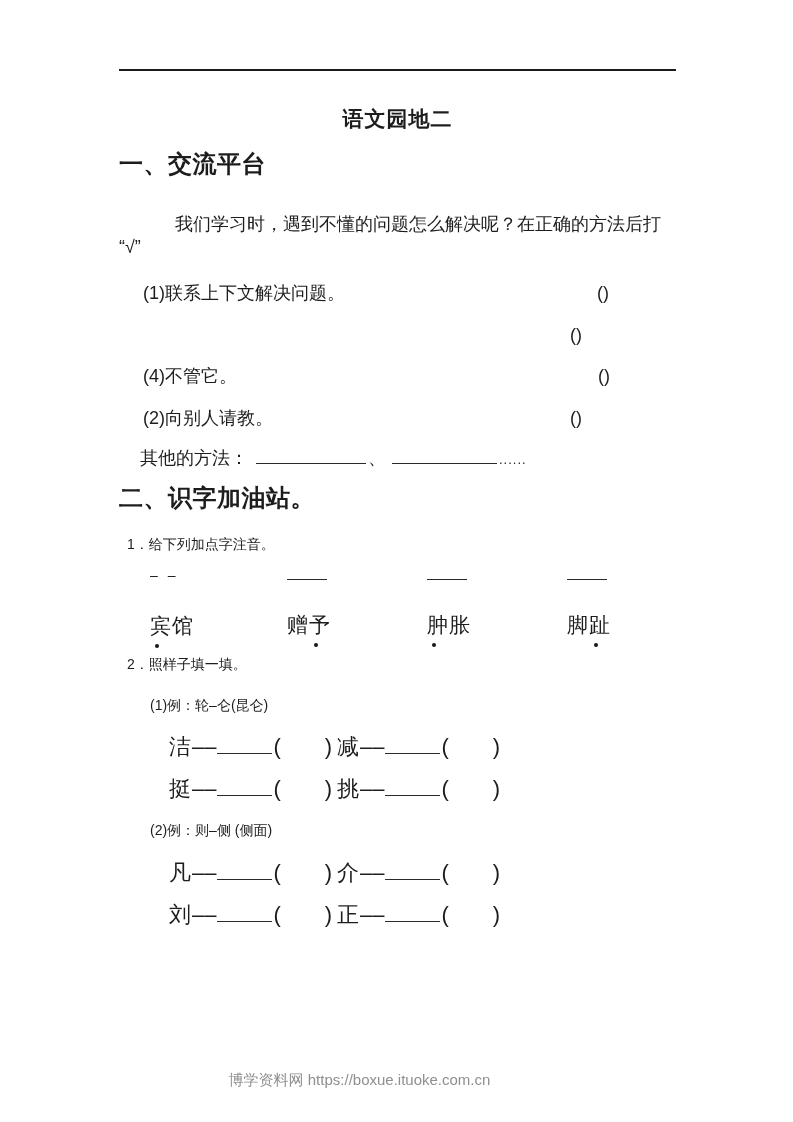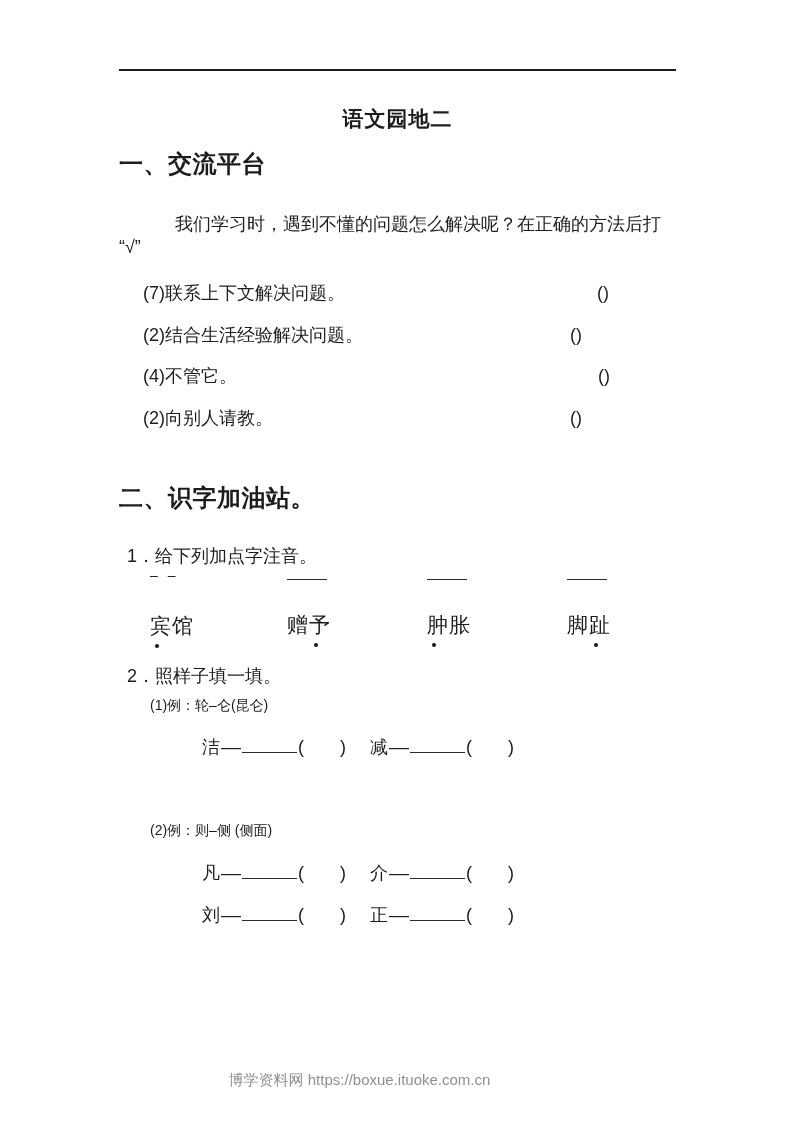--- a/index.html
+++ b/index.html
@@ -26,36 +26,36 @@
   .check-row .paren{position:absolute;top:0;}
   .check-row:nth-child(1) .paren{left:454px;}
   .check-row:nth-child(2) .paren{left:427px;}
   .check-row:nth-child(3) .paren{left:455px;}
   .check-row:nth-child(4) .paren{left:427px;}
   .other-row{position:absolute;top:447px;left:21px;font-size:18px;line-height:22px;white-space:nowrap;}
   .blank-long{display:inline-block;width:110px;height:15px;border-bottom:1.5px solid #2b2b2b;margin:0 2px 0 8px;}
   .blank-long.second{width:105px;margin-left:6px;}
   .ellipsis{font-size:13px;letter-spacing:1px;}
   
-  .q-label{position:absolute;left:8px;font-size:18px;line-height:22px;margin-top:12px;}
+  .q-label{position:absolute;left:8px;font-size:14px;line-height:22px;}
   #q1-label{top:533px;}
   #q2-label{top:653px;text-align:center;}
   .words-row{position:absolute;top:570px;left:0;width:557px;height:80px;}
   .word-col{position:absolute;top:0;}
   .word-col.c0{left:31px;} .word-col.c1{left:168px;} .word-col.c2{left:308px;} .word-col.c3{left:448px;}
   .pinyin-line{width:40px;height:9px;border-bottom:1.5px solid #2b2b2b;}
   .pinyin-dashes{height:11px;font-size:14px;line-height:10px;letter-spacing:3px;color:#222;}
   .word{margin-top:34px;font-size:21px;line-height:22px;height:22px;white-space:nowrap;}
   .wchar{position:relative;display:inline-block;width:22px;text-align:left;}
   .char-dot{position:absolute;left:5px;top:29px;width:4px;height:4px;border-radius:50%;background:#161616;}
   
   .example-line{position:absolute;left:31px;font-size:14px;line-height:22px;white-space:nowrap;}
   #example1{top:694px;}
   #example2{top:819px;}
-  .pair-row{position:absolute;left:59px;font-size:18px;line-height:24px;white-space:nowrap;text-align:right;}
+  .pair-row{position:absolute;left:50px;font-size:22px;line-height:24px;white-space:nowrap;}
   #g1row1{top:735px;} #g1row2{top:777px;}
   #g2row1{top:861px;} #g2row2{top:903px;}
   .pair{display:inline-block;width:168px;}
   .pdash{margin:0 1px;}
   .pblank{display:inline-block;width:55px;height:14px;border-bottom:1.5px solid #2b2b2b;margin-right:1px;}
   .footer{position:absolute;top:1070px;left:0;width:793px;text-align:center;
     transform:translateX(-37px);font-size:15px;line-height:20px;color:#8f8f8f;}
 </style>
 </head>
 <body>
@@ -66,26 +66,29 @@
     <div class="top-rule"></div>
 
     <div class="doc-title">语文园地二</div>
 
     <div class="sec-heading" id="s1-heading">一、交流平台</div>
 
     <div class="intro-line1">我们学习时，遇到不懂的问题怎么解决呢？在正确的方法后打</div>
     <div class="intro-line2">“√”</div>
 
     <div id="checklist">
-        <div class="check-row"><span>(7)联系上下文解决问题。</span><span class="paren">()</span></div>
-        <div class="check-row"><span>(2)结合生活经验解决问题。</span><span class="paren">()</span></div>
+        <div class="check-row"><span>(1)联系上下文解决问题。</span><span class="paren">()</span></div>
+        <div class="check-row"><span class="paren">()</span></div>
         <div class="check-row"><span>(4)不管它。</span><span class="paren">()</span></div>
         <div class="check-row"><span>(2)向别人请教。</span><span class="paren">()</span></div>
       </div>
 
+    <div class="other-row">
+      <span>其他的方法：</span><span class="blank-long"></span><span>、</span><span class="blank-long second"></span><span class="ellipsis">......</span>
+    </div>
 
     <div class="sec-heading" id="s2-heading">二、识字加油站。</div>
 
     <div class="q-label" id="q1-label">1．给下列加点字注音。</div>
 
     <div class="words-row" id="words-row">
         <div class="word-col c0">
           <div class="pinyin-dashes">– –</div>
           <div class="word"><span class="wchar">宾<span class="char-dot"></span></span><span class="wchar">馆</span></div>
         </div>
@@ -100,20 +103,21 @@
         <div class="word-col c3">
           <div class="pinyin-line"></div>
           <div class="word"><span class="wchar">脚</span><span class="wchar">趾<span class="char-dot"></span></span></div>
         </div>
       </div>
 
     <div class="q-label" id="q2-label">2．照样子填一填。</div>
 
     <div class="example-line" id="example1">(1)例：轮–仑(昆仑)</div>
     <div class="pair-row" id="g1row1"><span class="pair"><span class="pchar">洁</span><span class="pdash">––</span><span class="pblank"></span><span class="pparen">(　　)</span></span><span class="pair"><span class="pchar">减</span><span class="pdash">––</span><span class="pblank"></span><span class="pparen">(　　)</span></span></div>
+    <div class="pair-row" id="g1row2"><span class="pair"><span class="pchar">挺</span><span class="pdash">––</span><span class="pblank"></span><span class="pparen">(　　)</span></span><span class="pair"><span class="pchar">挑</span><span class="pdash">––</span><span class="pblank"></span><span class="pparen">(　　)</span></span></div>
 
     <div class="example-line" id="example2">(2)例：则–侧 (侧面)</div>
     <div class="pair-row" id="g2row2"><span class="pair"><span class="pchar">刘</span><span class="pdash">––</span><span class="pblank"></span><span class="pparen">(　　)</span></span><span class="pair"><span class="pchar">正</span><span class="pdash">––</span><span class="pblank"></span><span class="pparen">(　　)</span></span></div>
     <div class="pair-row" id="g2row1"><span class="pair"><span class="pchar">凡</span><span class="pdash">––</span><span class="pblank"></span><span class="pparen">(　　)</span></span><span class="pair"><span class="pchar">介</span><span class="pdash">––</span><span class="pblank"></span><span class="pparen">(　　)</span></span></div>
 
   </div>
 
   <div class="footer">博学资料网 https://boxue.ituoke.com.cn</div>
 </div>
 

